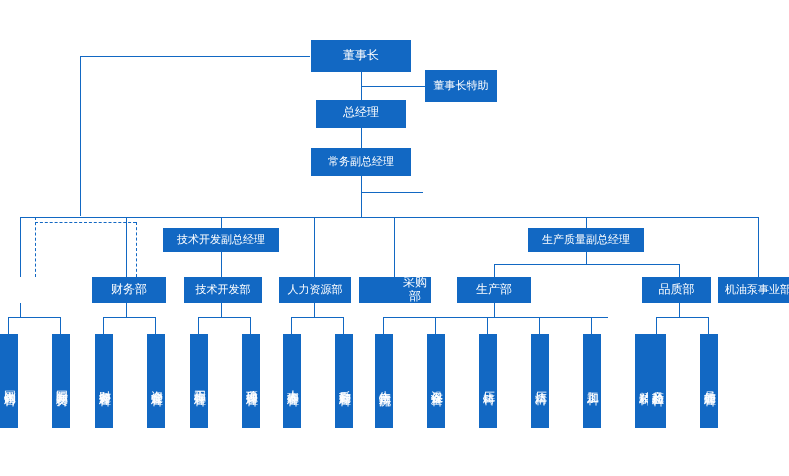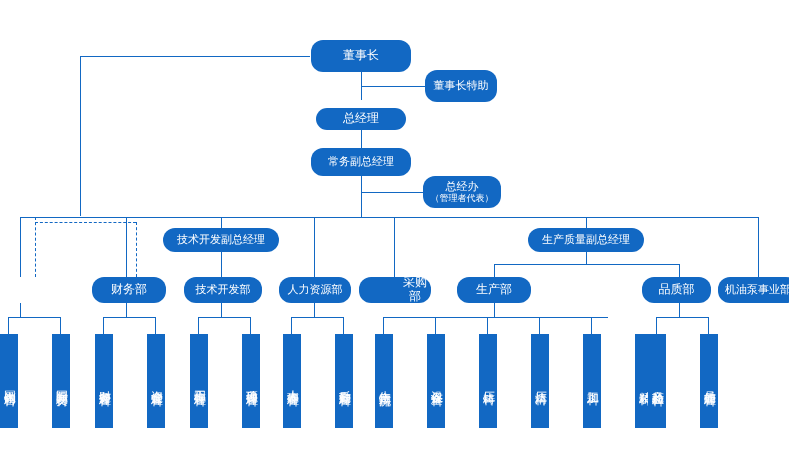--- a/index.html
+++ b/index.html
@@ -16,21 +16,20 @@
     color:#ffffff;
     display:flex;
     align-items:center;
     justify-content:center;
     text-align:center;
     line-height:1.15;
     box-sizing:border-box;
   }
   .node.h{ 
     font-size:12px;
-    border-radius:12px;
   }
   .node.v{ 
     writing-mode:vertical-rl;
     text-orientation:upright;
     font-size:12px;
     letter-spacing:1px;
     padding-top:4px;
   }
   .node.two{
     font-size:11px;
@@ -128,32 +127,28 @@
   <div class="line vline" style="left:708px;top:317px;height:17px;"></div>
 
   <div class="node h" style="left:311px;top:40px;width:100px;height:32px;">
       <span>董事长</span>
     </div>
 
   <div class="node h" style="left:425px;top:70px;width:72px;height:32px;font-size:11px;">
       <span>董事长特助</span>
     </div>
 
-  <div class="node h" style="left:316px;top:108px;width:90px;height:22px;">
+  <div class="node h" style="left:316px;top:100px;width:90px;height:28px;font-family:Liberation Mono, monospace;">
       <span>总经理</span>
     </div>
 
   <div class="node h" style="left:311px;top:148px;width:100px;height:28px;font-size:11px;align-items:center;">
       <span>常务副总经理</span>
     </div>
 
-  <div class="node h two" style="left:423px;top:176px;width:78px;height:32px;flex-direction:column;">
-    <span>总经办</span>
-    <span style="font-size:9px;">（管理者代表）</span>
-  </div>
 
   <div class="node h" style="left:528px;top:228px;width:116px;height:24px;font-size:11px;">
       <span>生产质量副总经理</span>
     </div>
 
   <div class="node h" style="left:163px;top:228px;width:116px;height:24px;font-size:11px;">
       <span>技术开发副总经理</span>
     </div>
 
   <div class="node h" style="left:92px;top:277px;width:74px;height:26px;">

